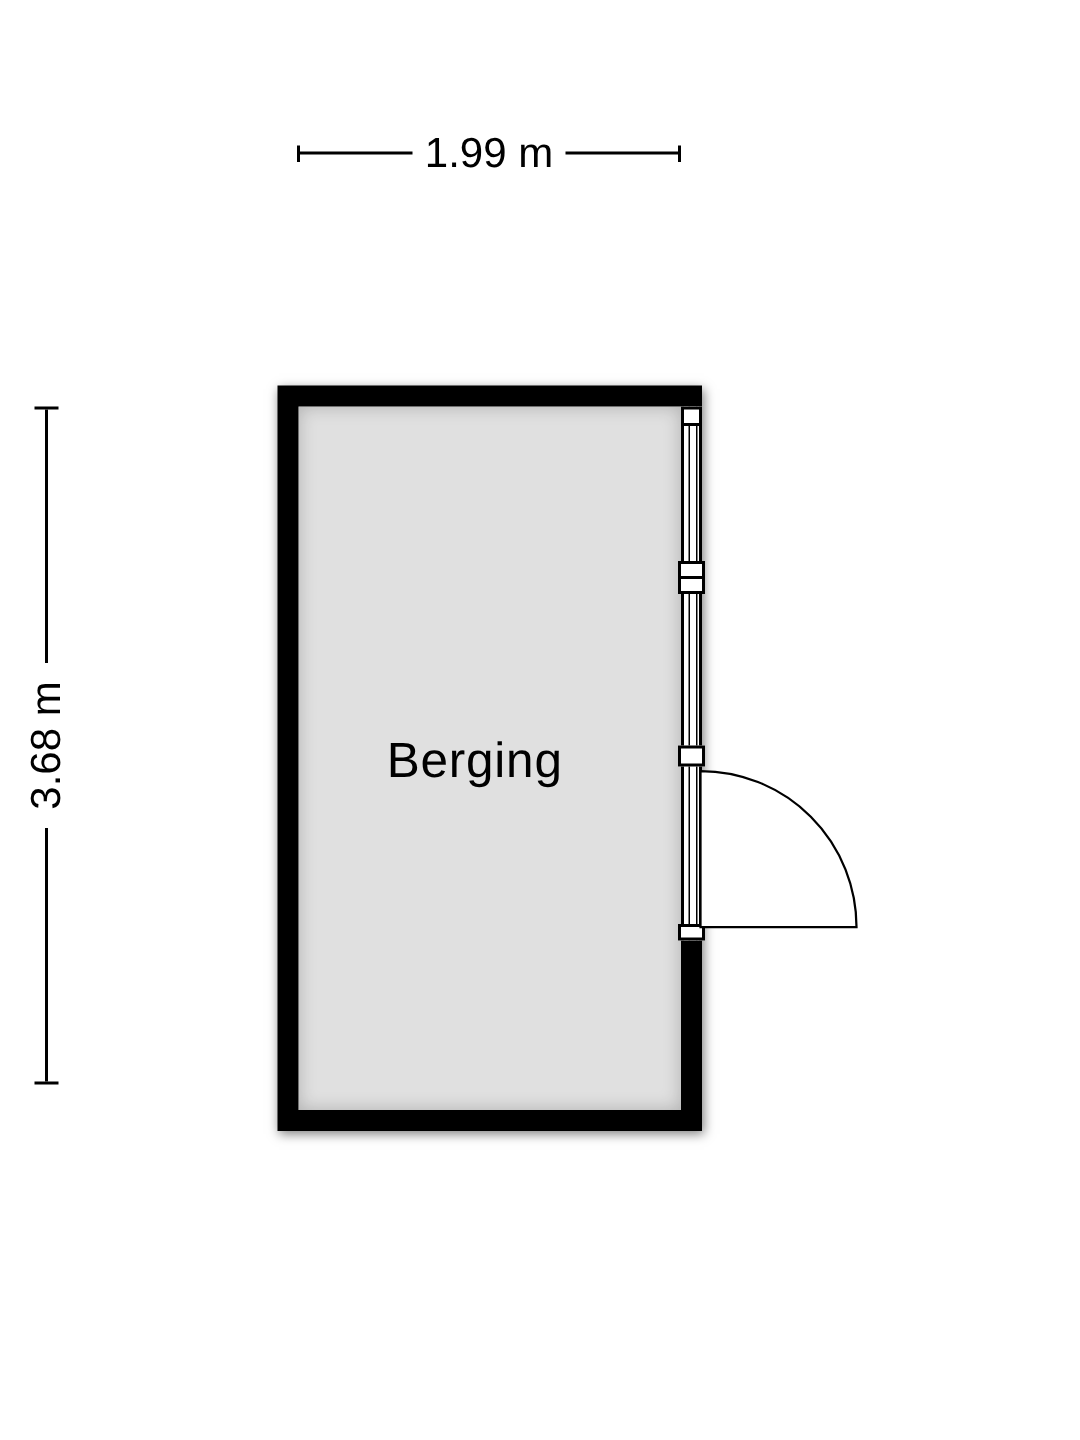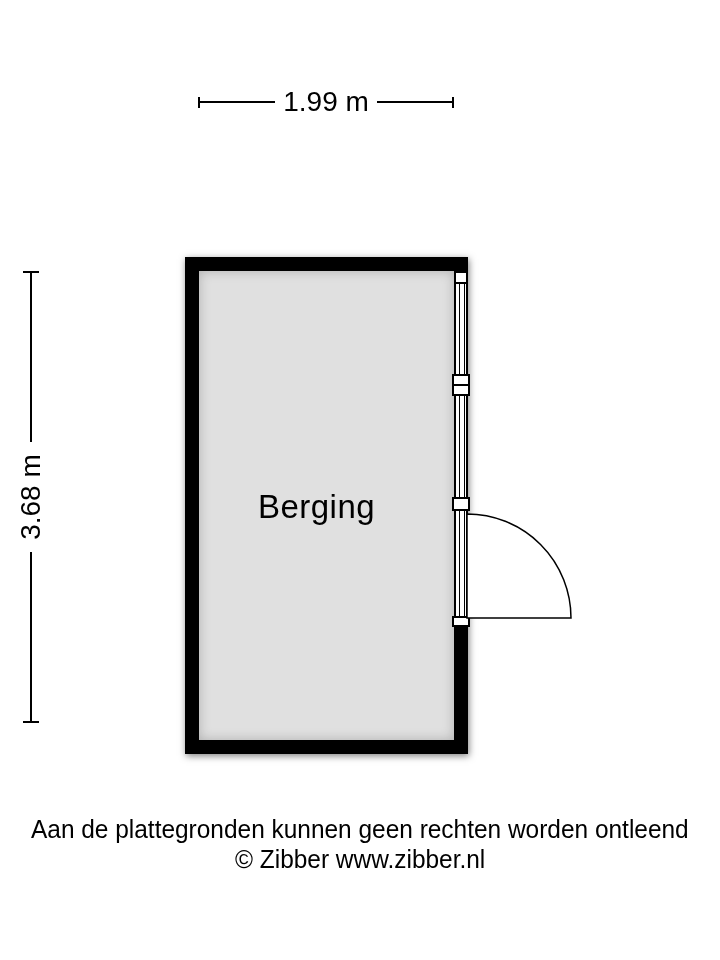--- a/index.html
+++ b/index.html
@@ -74,22 +74,14 @@
       <div class="split"></div>
     </div>
     <div class="frame-block fb-door"></div>
     <div class="frame-block fb-sill"></div>
   </div>
 
   <svg class="door-svg" width="720" height="960" viewBox="0 0 720 960">
     <path d="M 467 618 L 467 514 A 104 104 0 0 1 571 618 Z" fill="#ffffff" stroke="#000000" stroke-width="1.5"></path>
   </svg>
 
-  <div class="footer">
-    <div>
-      <span class="scale">Aan de plattegronden kunnen geen rechten worden ontleend</span>
-    </div>
-    <div>
-      <span class="scale">© Zibber www.zibber.nl</span>
-    </div>
-  </div>
 
 </div>
 
 </body></html>

